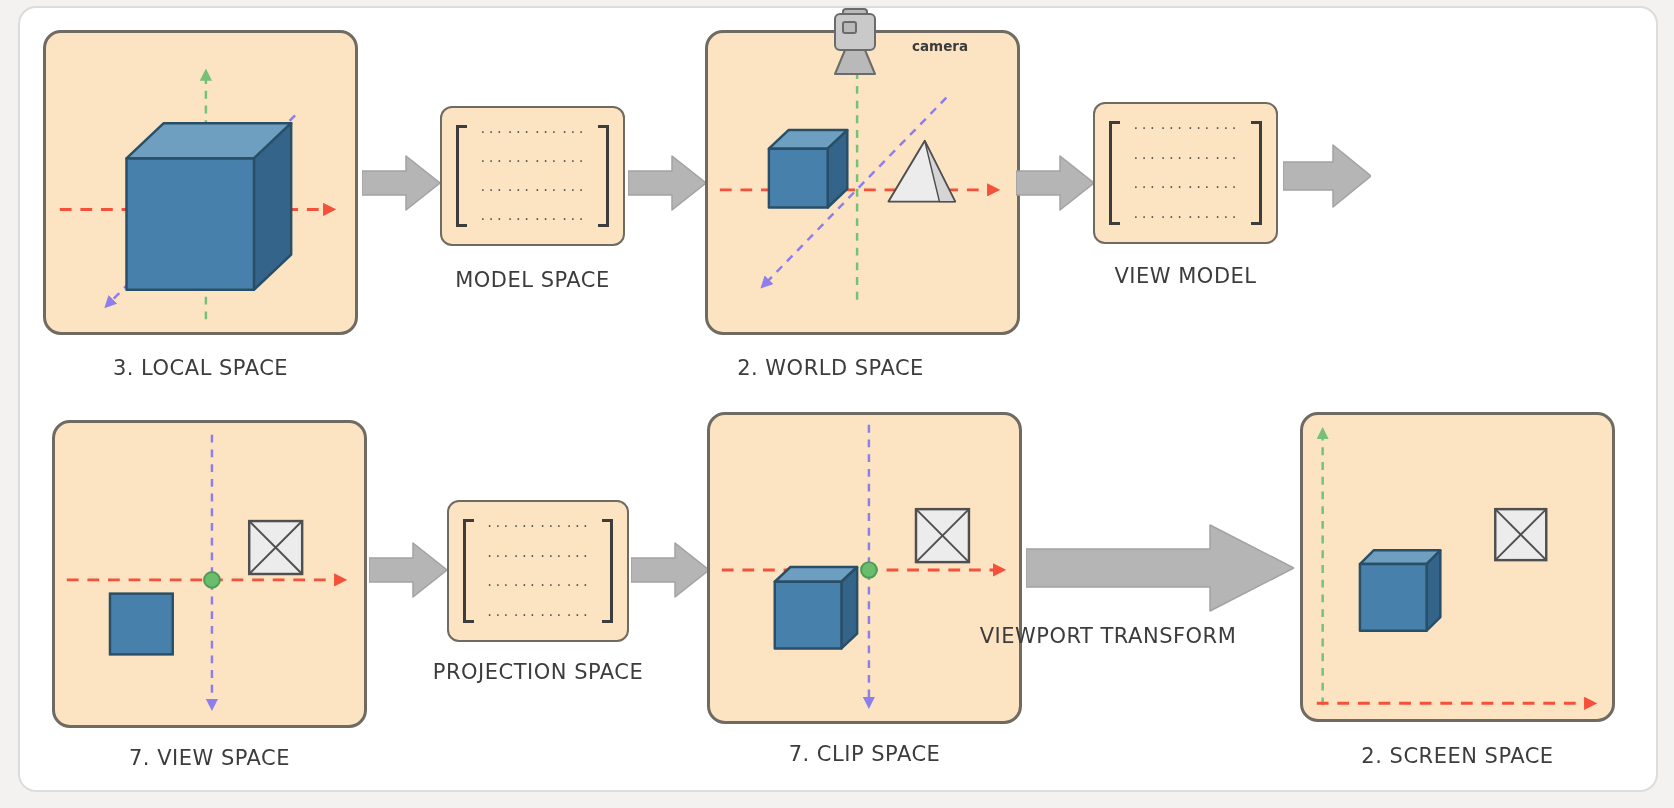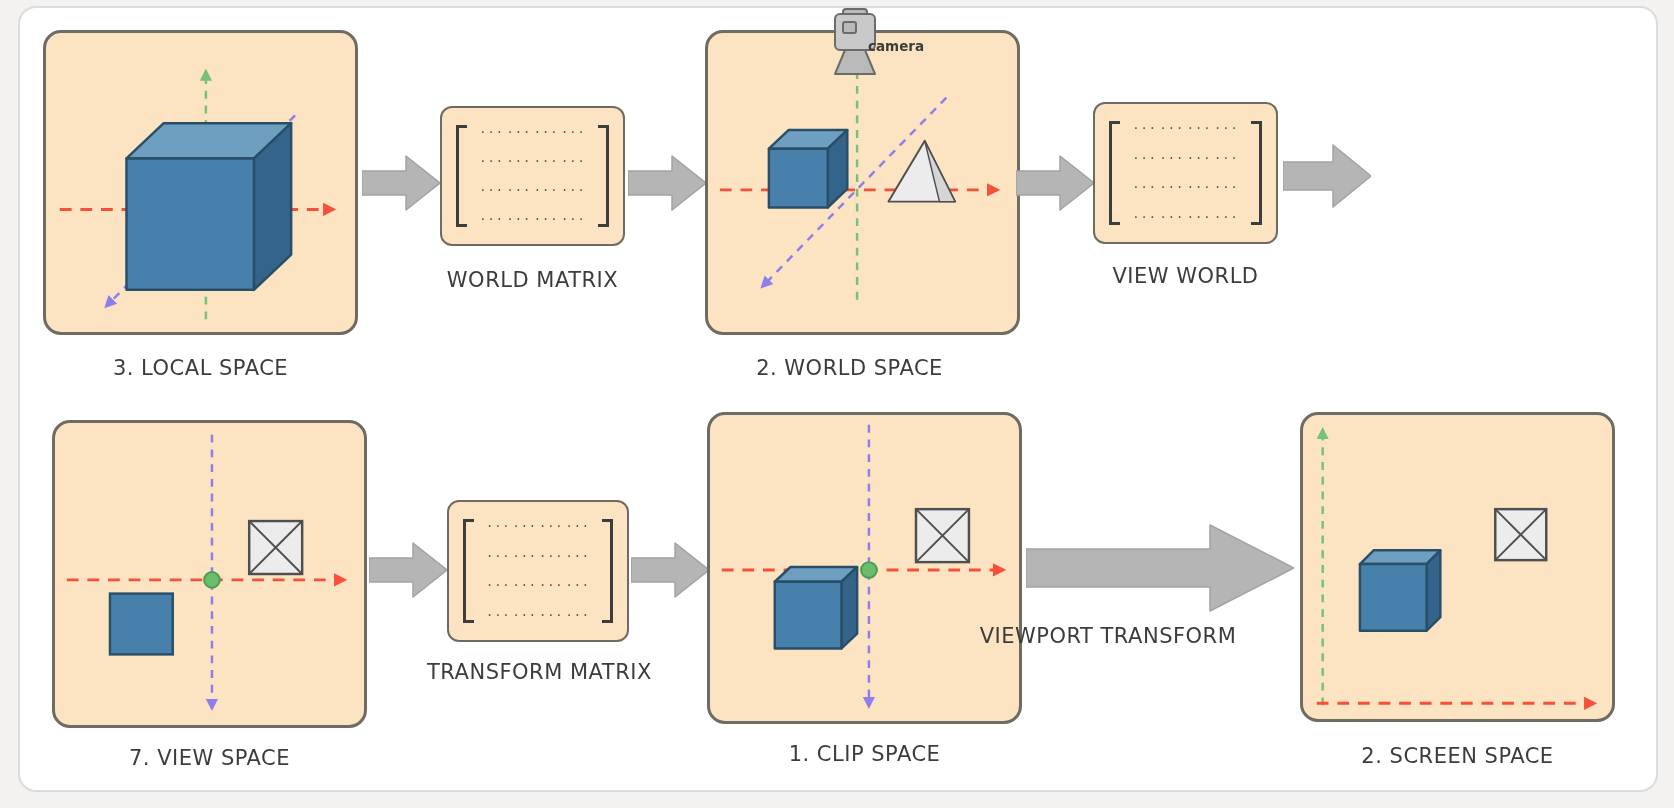--- a/index.html
+++ b/index.html
@@ -127,21 +127,21 @@
       <span class="mcell">···</span>
       <span class="mcell">···</span>
       <span class="mcell">···</span>
       <span class="mcell">···</span>
       <span class="mcell">···</span>
       <span class="mcell">···</span>
       <span class="mcell">···</span>
     </div>
   <span class="bracket right"></span>
 </div>
-<div class="lbl" style="left:430px;top:268px;width:205px">WORLD MATRIX</div>
+<div class="lbl" style="left:430px;top:268px;width:205px">MODEL SPACE</div>
 
 <div class="flow" style="left:628px;top:152px;width:78px;height:62px">
   <svg viewBox="0 0 78 62">
     <path class="gray-arrow" d="M0,19 H44 V4 L78,31 L44,58 V43 H0 Z"></path>
   </svg>
 </div>
 
 <div class="panel" style="left:705px;top:30px;width:315px;height:305px">
   <svg viewBox="0 0 315 305">
     <line class="ax green" x1="152" y1="272" x2="152" y2="8"></line>
@@ -160,22 +160,22 @@
 </div>
 
 <div class="camera" style="left:823px;top:8px;width:64px;height:86px">
   <svg viewBox="0 0 64 86">
     <rect class="cam-part dark" x="20" y="1" width="24" height="9" rx="3"></rect>
     <rect class="cam-part" x="12" y="6" width="40" height="36" rx="5"></rect>
     <rect class="cam-part dark" x="20" y="14" width="13" height="11" rx="2"></rect>
     <polygon class="cam-part dark" points="22,42 42,42 52,66 12,66"></polygon>
   </svg>
 </div>
-<div class="camera-lbl" style="left:868px;top:38px">camera</div>
-<div class="lbl" style="left:692px;top:356px;width:315px">2. WORLD SPACE</div>
+<div class="camera-lbl" style="left:912px;top:38px">camera</div>
+<div class="lbl" style="left:673px;top:356px;width:315px">2. WORLD SPACE</div>
 
 <div class="flow" style="left:1016px;top:152px;width:78px;height:62px">
   <svg viewBox="0 0 78 62">
     <path class="gray-arrow" d="M0,19 H44 V4 L78,31 L44,58 V43 H0 Z"></path>
   </svg>
 </div>
 
 <div class="matrix-box" style="left:1093px;top:102px;width:185px;height:142px">
   <span class="bracket left"></span>
   <div class="matrix-grid">
@@ -191,21 +191,21 @@
       <span class="mcell">···</span>
       <span class="mcell">···</span>
       <span class="mcell">···</span>
       <span class="mcell">···</span>
       <span class="mcell">···</span>
       <span class="mcell">···</span>
       <span class="mcell">···</span>
     </div>
   <span class="bracket right"></span>
 </div>
-<div class="lbl" style="left:1083px;top:264px;width:205px">VIEW WORLD</div>
+<div class="lbl" style="left:1083px;top:264px;width:205px">VIEW MODEL</div>
 
 <div class="flow" style="left:1283px;top:140px;width:88px;height:72px">
   <svg viewBox="0 0 88 72">
     <path class="gray-arrow" d="M0,22 H50 V5 L88,36 L50,67 V50 H0 Z"></path>
   </svg>
 </div>
 
 <div class="panel" style="left:52px;top:420px;width:315px;height:308px">
   <svg viewBox="0 0 315 308">
     <line class="ax purple" x1="160" y1="12" x2="160" y2="290" marker-end="url(#arr-purple)"></line>
@@ -242,21 +242,21 @@
       <span class="mcell">···</span>
       <span class="mcell">···</span>
       <span class="mcell">···</span>
       <span class="mcell">···</span>
       <span class="mcell">···</span>
       <span class="mcell">···</span>
       <span class="mcell">···</span>
     </div>
   <span class="bracket right"></span>
 </div>
-<div class="lbl" style="left:427px;top:660px;width:222px">TRANSFORM MATRIX</div>
+<div class="lbl" style="left:427px;top:660px;width:222px">PROJECTION SPACE</div>
 
 <div class="flow" style="left:631px;top:539px;width:78px;height:62px">
   <svg viewBox="0 0 78 62">
     <path class="gray-arrow" d="M0,19 H44 V4 L78,31 L44,58 V43 H0 Z"></path>
   </svg>
 </div>
 
 <div class="panel" style="left:707px;top:412px;width:315px;height:312px">
   <svg viewBox="0 0 315 312">
     <line class="ax purple" x1="162" y1="10" x2="162" y2="296" marker-end="url(#arr-purple)"></line>
@@ -267,21 +267,21 @@
       <line class="xd" x1="210" y1="96" x2="264" y2="150"></line>
       <line class="xd" x1="264" y1="96" x2="210" y2="150"></line>
     </g>
     <g>
       <polygon class="cube top" points="66,170 134,170 150,155 82,155"></polygon>
       <polygon class="cube right" points="134,170 150,155 150,223 134,238"></polygon>
       <polygon class="cube front" points="66,170 134,170 134,238 66,238"></polygon>
     </g>
   </svg>
 </div>
-<div class="lbl" style="left:707px;top:742px;width:315px">1. CLIP SPACE</div>
+<div class="lbl" style="left:707px;top:742px;width:315px">7. CLIP SPACE</div>
 
 <div class="flow" style="left:1026px;top:520px;width:268px;height:96px">
   <svg viewBox="0 0 268 96">
     <path class="gray-arrow" d="M0,29 H184 V5 L268,48 L184,91 V67 H0 Z"></path>
   </svg>
 </div>
 <div class="lbl" style="left:948px;top:624px;width:320px">VIEWPORT TRANSFORM</div>
 
 <div class="panel" style="left:1300px;top:412px;width:315px;height:310px">
   <svg viewBox="0 0 315 310">

